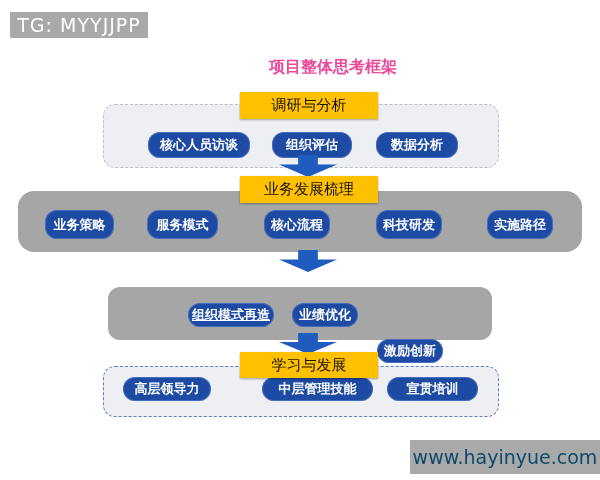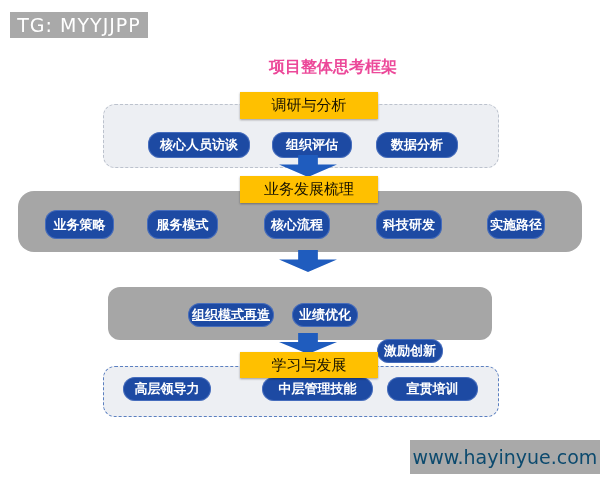--- a/index.html
+++ b/index.html
@@ -63,21 +63,21 @@
   <div class="item" style="left:376px;top:132px;width:82px;height:26px;">数据分析</div>
 
   <div class="arrow-down" style="left:279px;top:155px;"></div>
 
   <div class="container-dark" style="left:18px;top:191px;width:564px;height:61px;"></div>
   <div class="stage-header" style="top:176px;">业务发展梳理</div>
   <div class="item" style="left:45px;top:210px;width:69px;height:29px;">业务策略</div>
   <div class="item" style="left:147px;top:210px;width:71px;height:29px;">服务模式</div>
   <div class="item" style="left:264px;top:210px;width:66px;height:29px;">核心流程</div>
   <div class="item" style="left:376px;top:210px;width:66px;height:29px;">科技研发</div>
-  <div class="item" style="left:487px;top:210px;width:58px;height:29px;">实施路径</div>
+  <div class="item" style="left:487px;top:210px;width:66px;height:29px;">实施路径</div>
 
   <div class="arrow-down" style="left:279px;top:250px;"></div>
 
   <div class="container-dark" style="left:108px;top:287px;width:384px;height:53px;border-radius:12px;"></div>
   <div class="item" style="left:188px;top:303px;width:86px;height:24px;text-decoration:underline;">组织模式再造</div>
   <div class="item" style="left:292px;top:303px;width:66px;height:24px;">业绩优化</div>
   <div class="item" style="left:377px;top:303px;width:66px;height:24px;margin-top:36px;">激励创新</div>
 
   <div class="arrow-down" style="left:279px;top:333px;height:21px;"></div>
 

